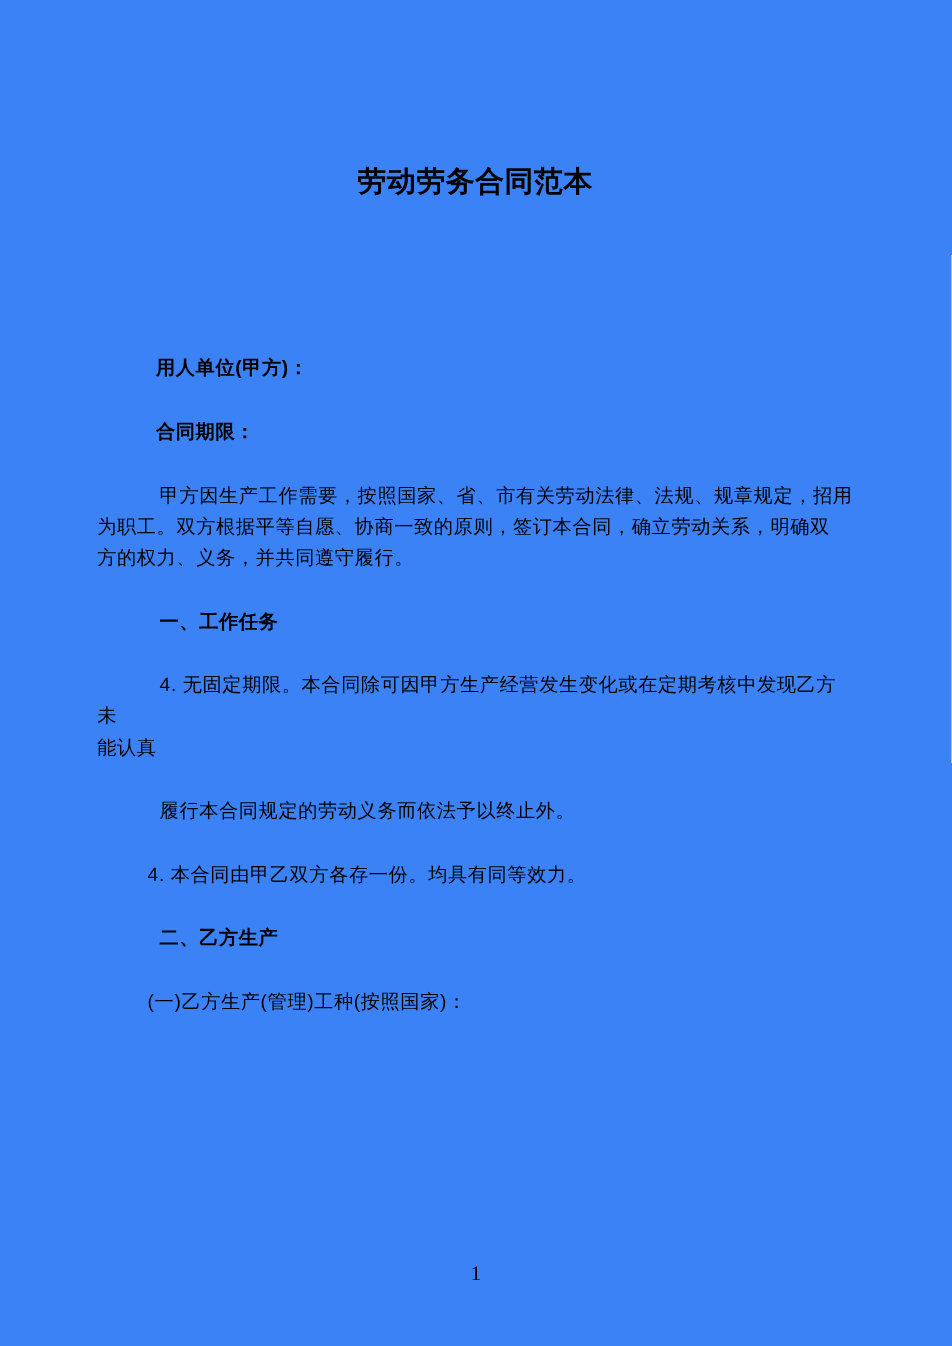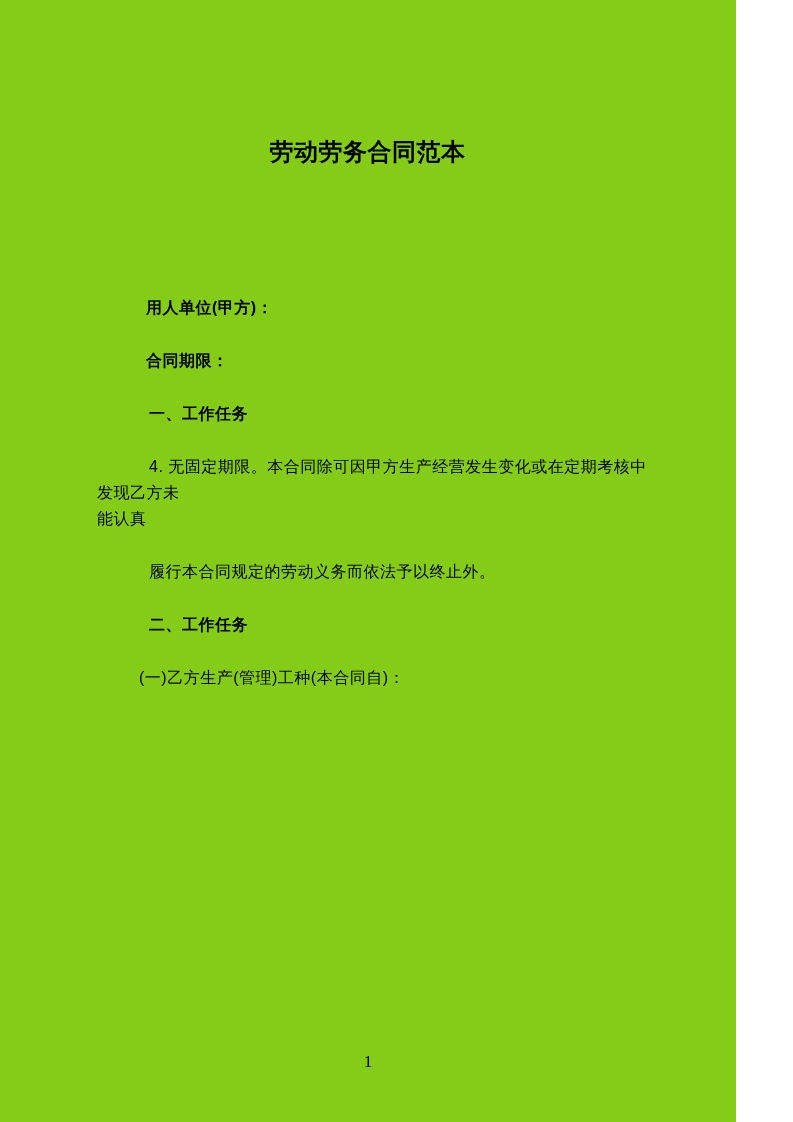--- a/index.html
+++ b/index.html
@@ -2,41 +2,41 @@
 <html><head>
 <meta charset="utf-8">
 <style>
   html, body {
     margin: 0;
     padding: 0;
     background: #ffffff;
   }
   .page {
     position: relative;
-    width: 736px;
+    width: 793px;
     height: 1122px;
-    background: #84cc16;
+    background: #3b82f6;
     color: #000000;
     font-family: "Liberation Sans", "DejaVu Sans", sans-serif;
     overflow: hidden;
   }
   .content {
     padding: 140px 82px 0 81px;
   }
   .doc-title {
     margin: 0 0 131px 0;
     font-size: 24px;
     line-height: 24px;
     font-weight: bold;
     text-align: center;
     letter-spacing: 0.5px;
     white-space: pre-line;
   }
   .para {
-    margin: 0 0 27px 16px;
+    margin: 0 0 27px 0;
     font-size: 16px;
     line-height: 26px;
     text-align: left;
     white-space: pre-line;
     letter-spacing: 0.5px;
   }
   .bold { font-weight: bold; }
   .ind-lg { text-indent: 52px; }
   .ind-md { text-indent: 42px; }
   .ind-label { text-indent: 49px; }
@@ -57,30 +57,34 @@
 
 <div class="page">
   <div class="content">
     <h1 class="doc-title">劳动劳务合同范本</h1>
 
     <p class="para bold ind-label">用人单位(甲方)：</p>
 
 
     <p class="para bold ind-label">合同期限：</p>
 
+    <p class="para ind-lg">甲方因生产工作需要，按照国家、省、市有关劳动法律、法规、规章规定，招用
+为职工。双方根据平等自愿、协商一致的原则，签订本合同，确立劳动关系，明确双
+方的权力、义务，并共同遵守履行。</p>
 
     <p class="para bold ind-lg">一、工作任务</p>
 
 
 
     <p class="para ind-lg">4. 无固定期限。本合同除可因甲方生产经营发生变化或在定期考核中发现乙方未
 能认真</p>
 
     <p class="para ind-lg">履行本合同规定的劳动义务而依法予以终止外。</p>
 
+    <p class="para ind-md">4. 本合同由甲乙双方各存一份。均具有同等效力。</p>
 
-    <p class="para bold ind-lg">二、工作任务</p>
+    <p class="para bold ind-lg">二、乙方生产</p>
 
-    <p class="para ind-md">(一)乙方生产(管理)工种(本合同自)：</p>
+    <p class="para ind-md">(一)乙方生产(管理)工种(按照国家)：</p>
   </div>
 
   <div class="page-footer">1</div>
 </div>
 
 </body></html>

